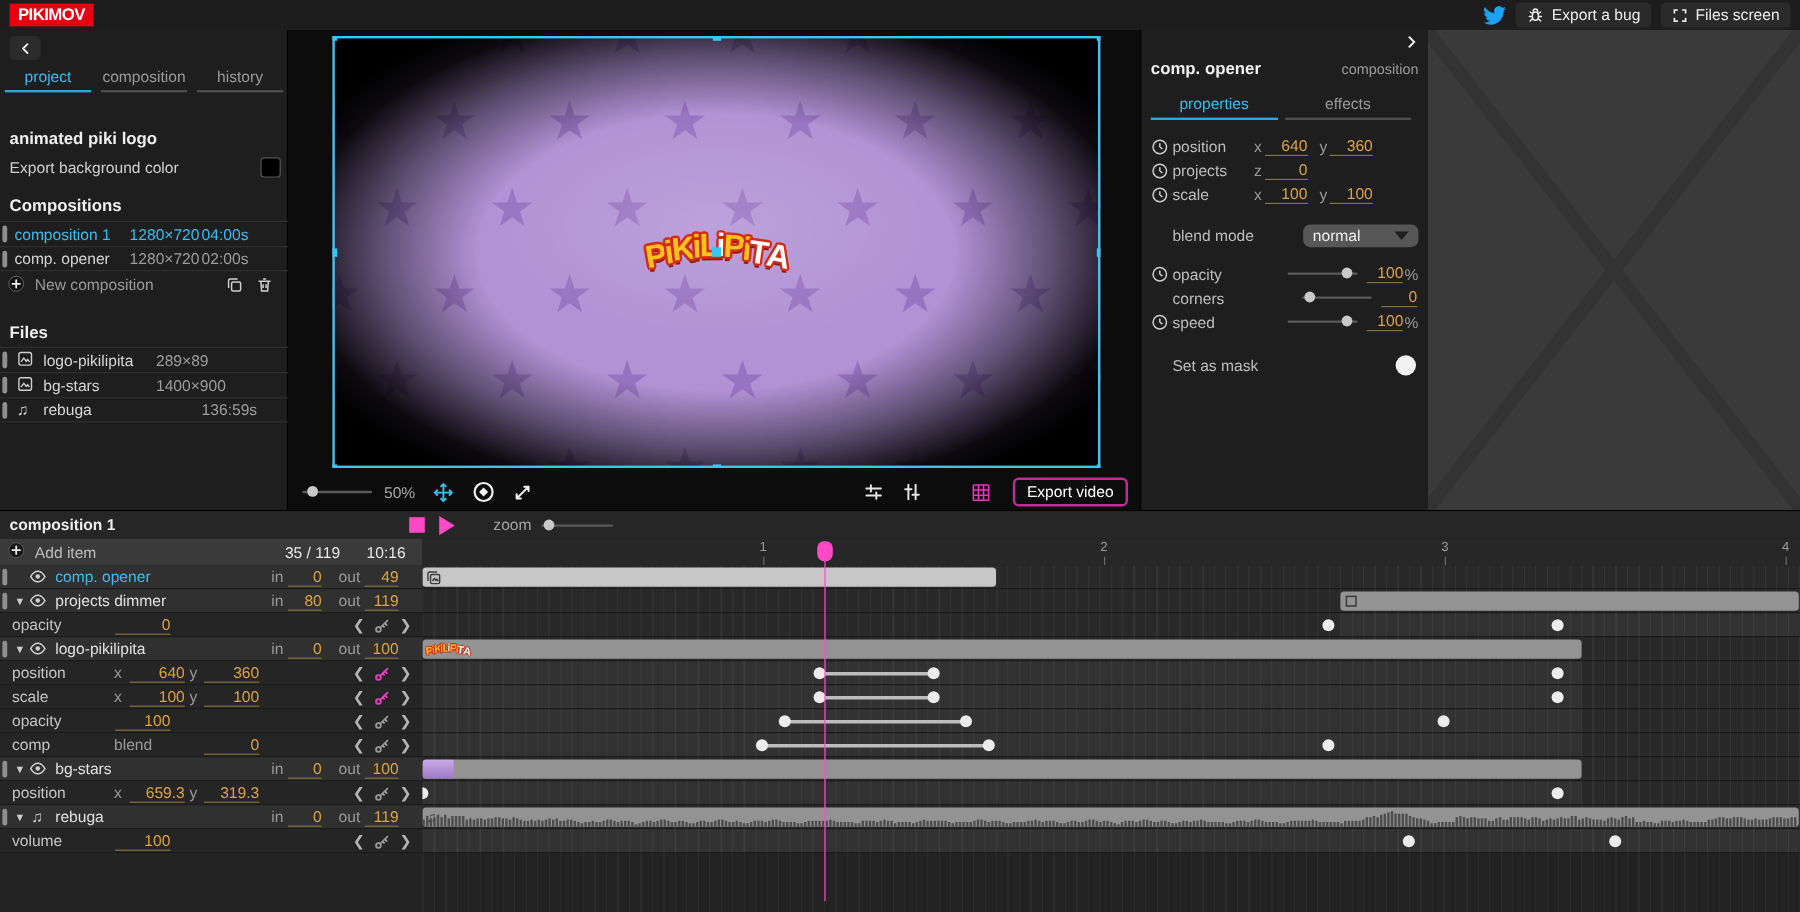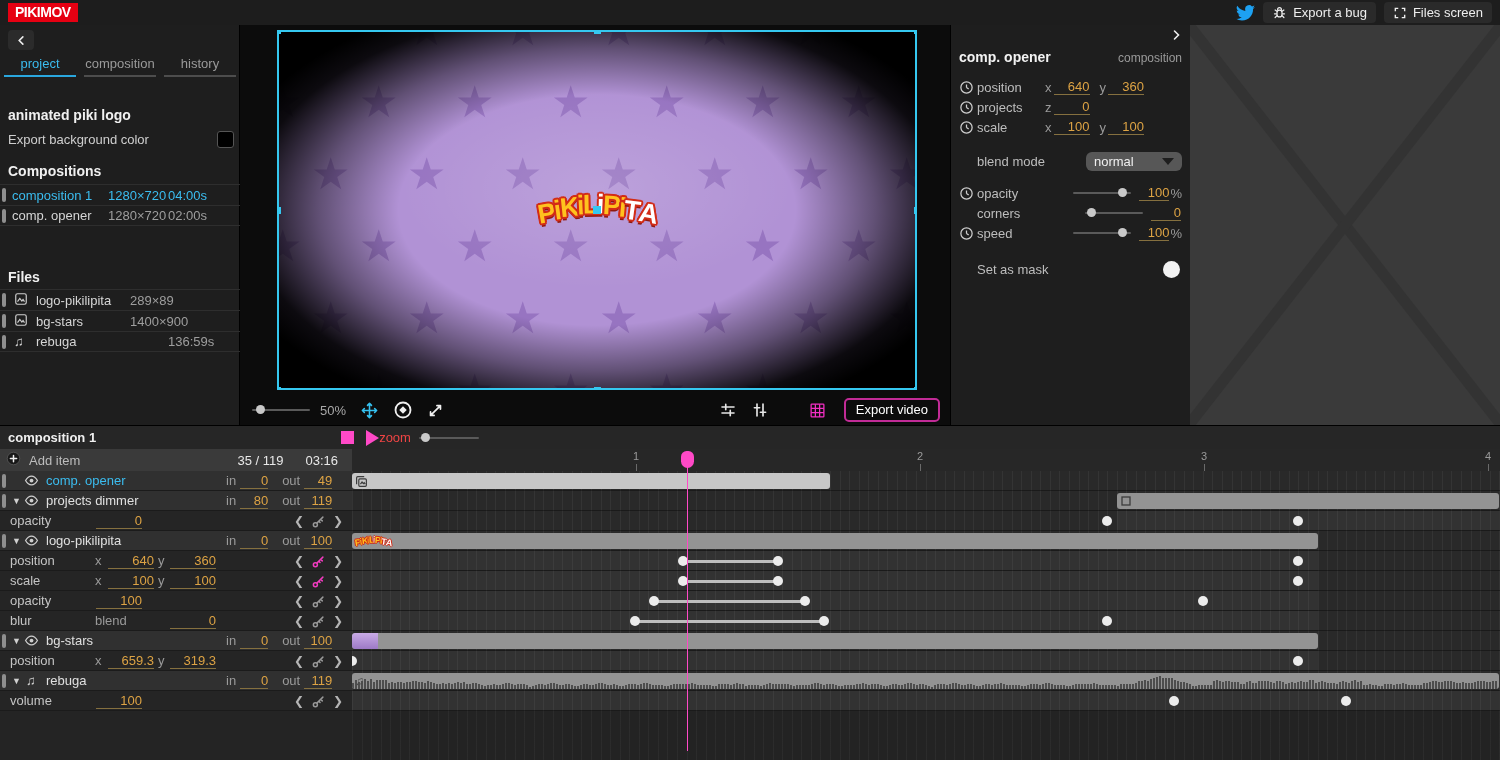--- a/index.html
+++ b/index.html
@@ -86,21 +86,21 @@
   .dock-line { position:absolute; left:50%; top:50%; width:520px; height:11px; background:#333; }
   .x1 { transform:translate(-50%,-50%) rotate(52deg); }
   .x2 { transform:translate(-50%,-50%) rotate(-52deg); }
 
   
   #timeline { position:absolute; left:0; top:425px; width:1500px; height:335px; background:#242424; border-top:1px solid #000; }
   #tl-header { position:absolute; left:0; top:0; width:1500px; height:23px; background:#262626; display:flex; align-items:center; }
   .tl-title { font-weight:bold; margin-left:8px; color:#f0f0f0; }
   .stop-btn { width:13px; height:13px; background:#ff49c7; margin-left:245px; cursor:pointer; }
   .play-btn { width:0; height:0; border-top:8px solid transparent; border-bottom:8px solid transparent; border-left:13px solid #ff49c7; margin-left:12px; cursor:pointer; }
-  .tl-zoom-label { color:#ef4444; margin-right:8px; }
+  .tl-zoom-label { color:#a3a3a3; margin-left:32px; margin-right:8px; }
   #add-row { position:absolute; left:0; top:23px; width:352px; height:22px; background:#3a3a3a; display:flex; align-items:center; color:#bdbdbd; cursor:pointer; }
   #add-row .plus { margin-left:6px; margin-right:8px; }
   .frame-counter { margin-left:auto; color:#e8e8e8; }
   .timecode { margin-left:22px; margin-right:14px; color:#e8e8e8; }
   #ruler { position:absolute; left:352px; top:23px; width:1148px; height:22px; background:#272727; overflow:hidden; }
   .ruler-num { position:absolute; top:1px; color:#9a9a9a; font-size:11px; transform:translateX(-50%); }
   .ruler-tick { position:absolute; bottom:0; width:1px; height:7px; background:#6a6a6a; }
   #tl-left { position:absolute; left:0; top:45px; width:352px; }
   #tl-right { position:absolute; left:352px; top:45px; width:1148px; overflow:hidden; }
   .tl-lrow { position:relative; height:20px; display:flex; align-items:center; border-bottom:1px solid #1b1b1b; font-size:13px; }
@@ -190,20 +190,38 @@
           <span style="position: absolute; left: 108px; color: rgb(59, 189, 240);">1280×720</span>
           <span style="position: absolute; left: 168px; color: rgb(59, 189, 240);">04:00s</span>
         </div>
         <div class="lp-row">
           <span class="grip"></span>
           <span class="lp-name">comp. opener</span>
           <span style="position: absolute; left: 108px; color: rgb(158, 158, 158);">1280×720</span>
           <span style="position: absolute; left: 168px; color: rgb(158, 158, 158);">02:00s</span>
         </div>
       </div>
+    <div class="new-comp-row" style="top:202px">
+      <span class="plus">
+        <svg width="15" height="15" viewBox="0 0 24 24">
+            <circle cx="12" cy="12" r="10" fill="#141414" stroke="#777" stroke-width="1"></circle>
+            <path d="M12 7v10M7 12h10" stroke="#eee" stroke-width="2.4" stroke-linecap="round"></path>
+          </svg>
+      </span>
+      <span>New composition</span>
+      <span class="nc-icons">
+        <svg width="15" height="15" viewBox="0 0 24 24" fill="none" stroke="#cfcfcf" stroke-width="2">
+            <rect x="8" y="8" width="12" height="12" rx="2"></rect>
+            <path d="M16 4H6a2 2 0 0 0-2 2v10"></path>
+          </svg>
+        <svg width="15" height="15" viewBox="0 0 24 24" fill="none" stroke="#cfcfcf" stroke-width="2">
+            <path d="M4 7h16M10 4h4M7 7l1 13h8l1-13M10 11v5M14 11v5"></path>
+          </svg>
+      </span>
+    </div>
     <div class="lp-h2" style="top:244px">Files</div>
     <div class="lp-list" id="file-list" style="top:264px">
         <div class="lp-row">
           <span class="grip"></span>
           <span class="fic"><svg width="14" height="14" viewBox="0 0 24 24" fill="none" stroke="#cfcfcf" stroke-width="2">
               <rect x="3" y="3" width="18" height="18" rx="3"></rect>
               <path d="M6 16.5l4-5.5 3.5 4.5 2-2.5 2.5 3.5"></path>
             </svg></span>
           <span class="lp-name">logo-pikilipita</span>
           <span style="position: absolute; left: 130px; color: rgb(158, 158, 158);">289×89</span>
@@ -342,20 +360,24 @@
   <aside id="right-panel">
     <button class="rp-collapse">
       <svg width="12" height="12" viewBox="0 0 24 24" fill="none" stroke="#eee" stroke-width="3.2" stroke-linecap="round">
           <path d="M9 4l8 8-8 8"></path>
         </svg>
     </button>
     <div class="rp-titlerow">
       <span class="rp-title">comp. opener</span>
       <span class="rp-type">composition</span>
     </div>
+    <div class="rp-tabs" id="rp-tabs">
+        <span class="rp-tab active">properties</span>
+        <span class="rp-tab">effects</span>
+      </div>
 
     <div class="rp-row" style="margin-top:12px">
       <span class="rp-clock">
           <svg width="15" height="15" viewBox="0 0 24 24" fill="none" stroke="#cfcfcf" stroke-width="2">
             <circle cx="12" cy="12" r="9"></circle>
             <path d="M12 12V7M12 12l3.5 2.5"></path>
           </svg>
         </span>
       <span class="rp-label">position</span>
       <span class="ax">x</span>
@@ -456,21 +478,21 @@
     </div>
     <div id="add-row">
       <span class="plus">
         <svg width="15" height="15" viewBox="0 0 24 24">
             <circle cx="12" cy="12" r="10" fill="#181818" stroke="#666" stroke-width="1"></circle>
             <path d="M12 7v10M7 12h10" stroke="#eee" stroke-width="2.4" stroke-linecap="round"></path>
           </svg>
       </span>
       <span>Add item</span>
       <span class="frame-counter">35 / 119</span>
-      <span class="timecode">03:16</span>
+      <span class="timecode">10:16</span>
     </div>
     <div id="ruler">
         <span class="ruler-num" style="left: 284px;">1</span>
         <span class="ruler-tick" style="left: 284px;"></span>
         <span class="ruler-num" style="left: 568px;">2</span>
         <span class="ruler-tick" style="left: 568px;"></span>
         <span class="ruler-num" style="left: 852px;">3</span>
         <span class="ruler-tick" style="left: 852px;"></span>
         <span class="ruler-num" style="left: 1136px;">4</span>
         <span class="ruler-tick" style="left: 1136px;"></span>
@@ -567,21 +589,21 @@
           <span class="prop-name">opacity</span>
           <span class="pf-val" style="left: 96px;">100</span>
           <span class="nav" style="left: 294px;">❮</span>
           <span class="keyic" style="left: 311px;"><svg width="15" height="15" viewBox="0 0 24 24" fill="none" stroke="#9a9a9a" stroke-width="2.4" stroke-linecap="round">
               <circle cx="7" cy="17" r="3.2"></circle>
               <path d="M9.5 14.5 19 5M15.5 8.5 18 11M12.5 11.5l2 2"></path>
             </svg></span>
           <span class="nav" style="left: 333px;">❯</span>
         </div>
         <div class="tl-lrow prop">
-          <span class="prop-name">blur</span>
+          <span class="prop-name">comp</span>
           <span class="pf-lab" style="left: 95px;">blend</span>
           <span class="pf-val" style="left: 170px;">0</span>
           <span class="nav" style="left: 294px;">❮</span>
           <span class="keyic" style="left: 311px;"><svg width="15" height="15" viewBox="0 0 24 24" fill="none" stroke="#9a9a9a" stroke-width="2.4" stroke-linecap="round">
               <circle cx="7" cy="17" r="3.2"></circle>
               <path d="M9.5 14.5 19 5M15.5 8.5 18 11M12.5 11.5l2 2"></path>
             </svg></span>
           <span class="nav" style="left: 333px;">❯</span>
         </div>
         <div class="tl-lrow layer">

